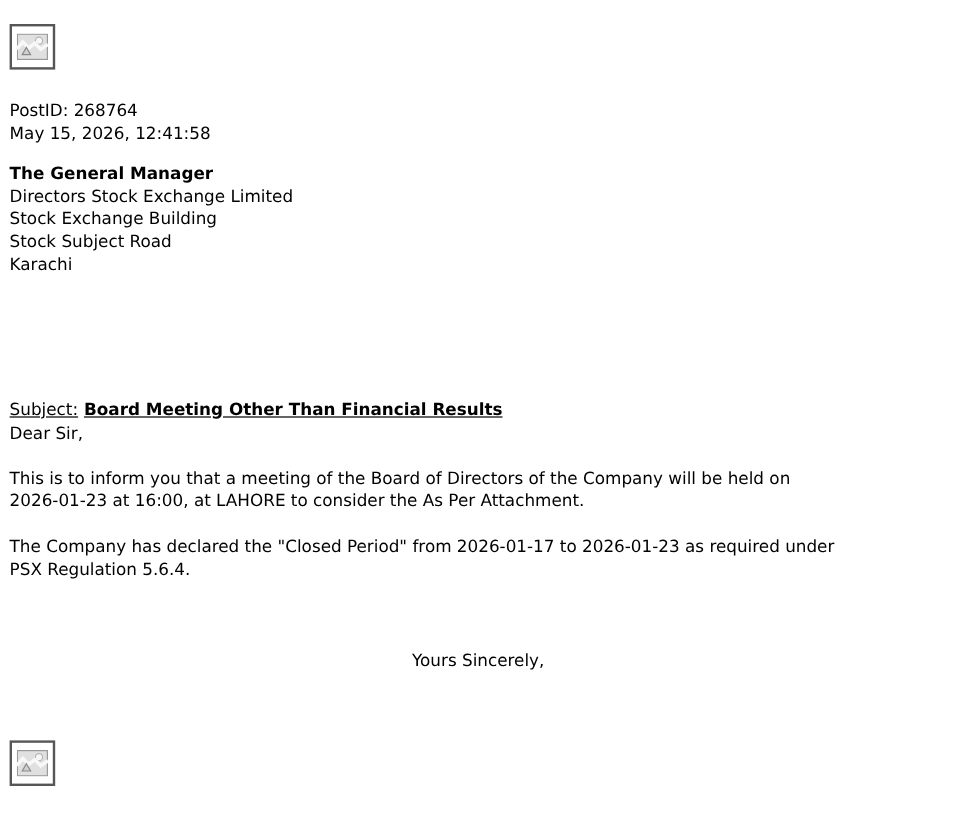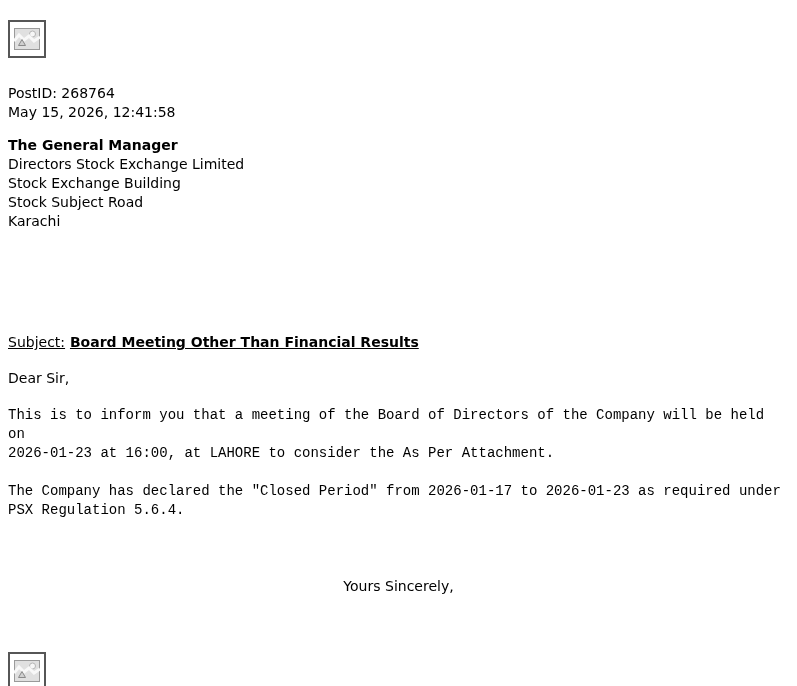--- a/index.html
+++ b/index.html
@@ -40,27 +40,26 @@
     font-weight: bold;
   }
   .subject {
     margin-top: 102px;
     text-decoration: underline;
   }
   .subject-label {
     margin-right: 0.35em;
   }
   .salutation {
-    margin-top: 17px;
+    margin-top: 1px;
   }
   .para {
     margin: 18px 0 0 0;
     white-space: pre-line;
     max-width: 783px;
-    font-family: Liberation Mono, monospace;
   }
   .para + .para {
     margin-top: 19px;
   }
   .closing {
     margin-top: 57px;
     text-align: center;
   }
   .broken-img.bottom {
     margin-top: 56px;

